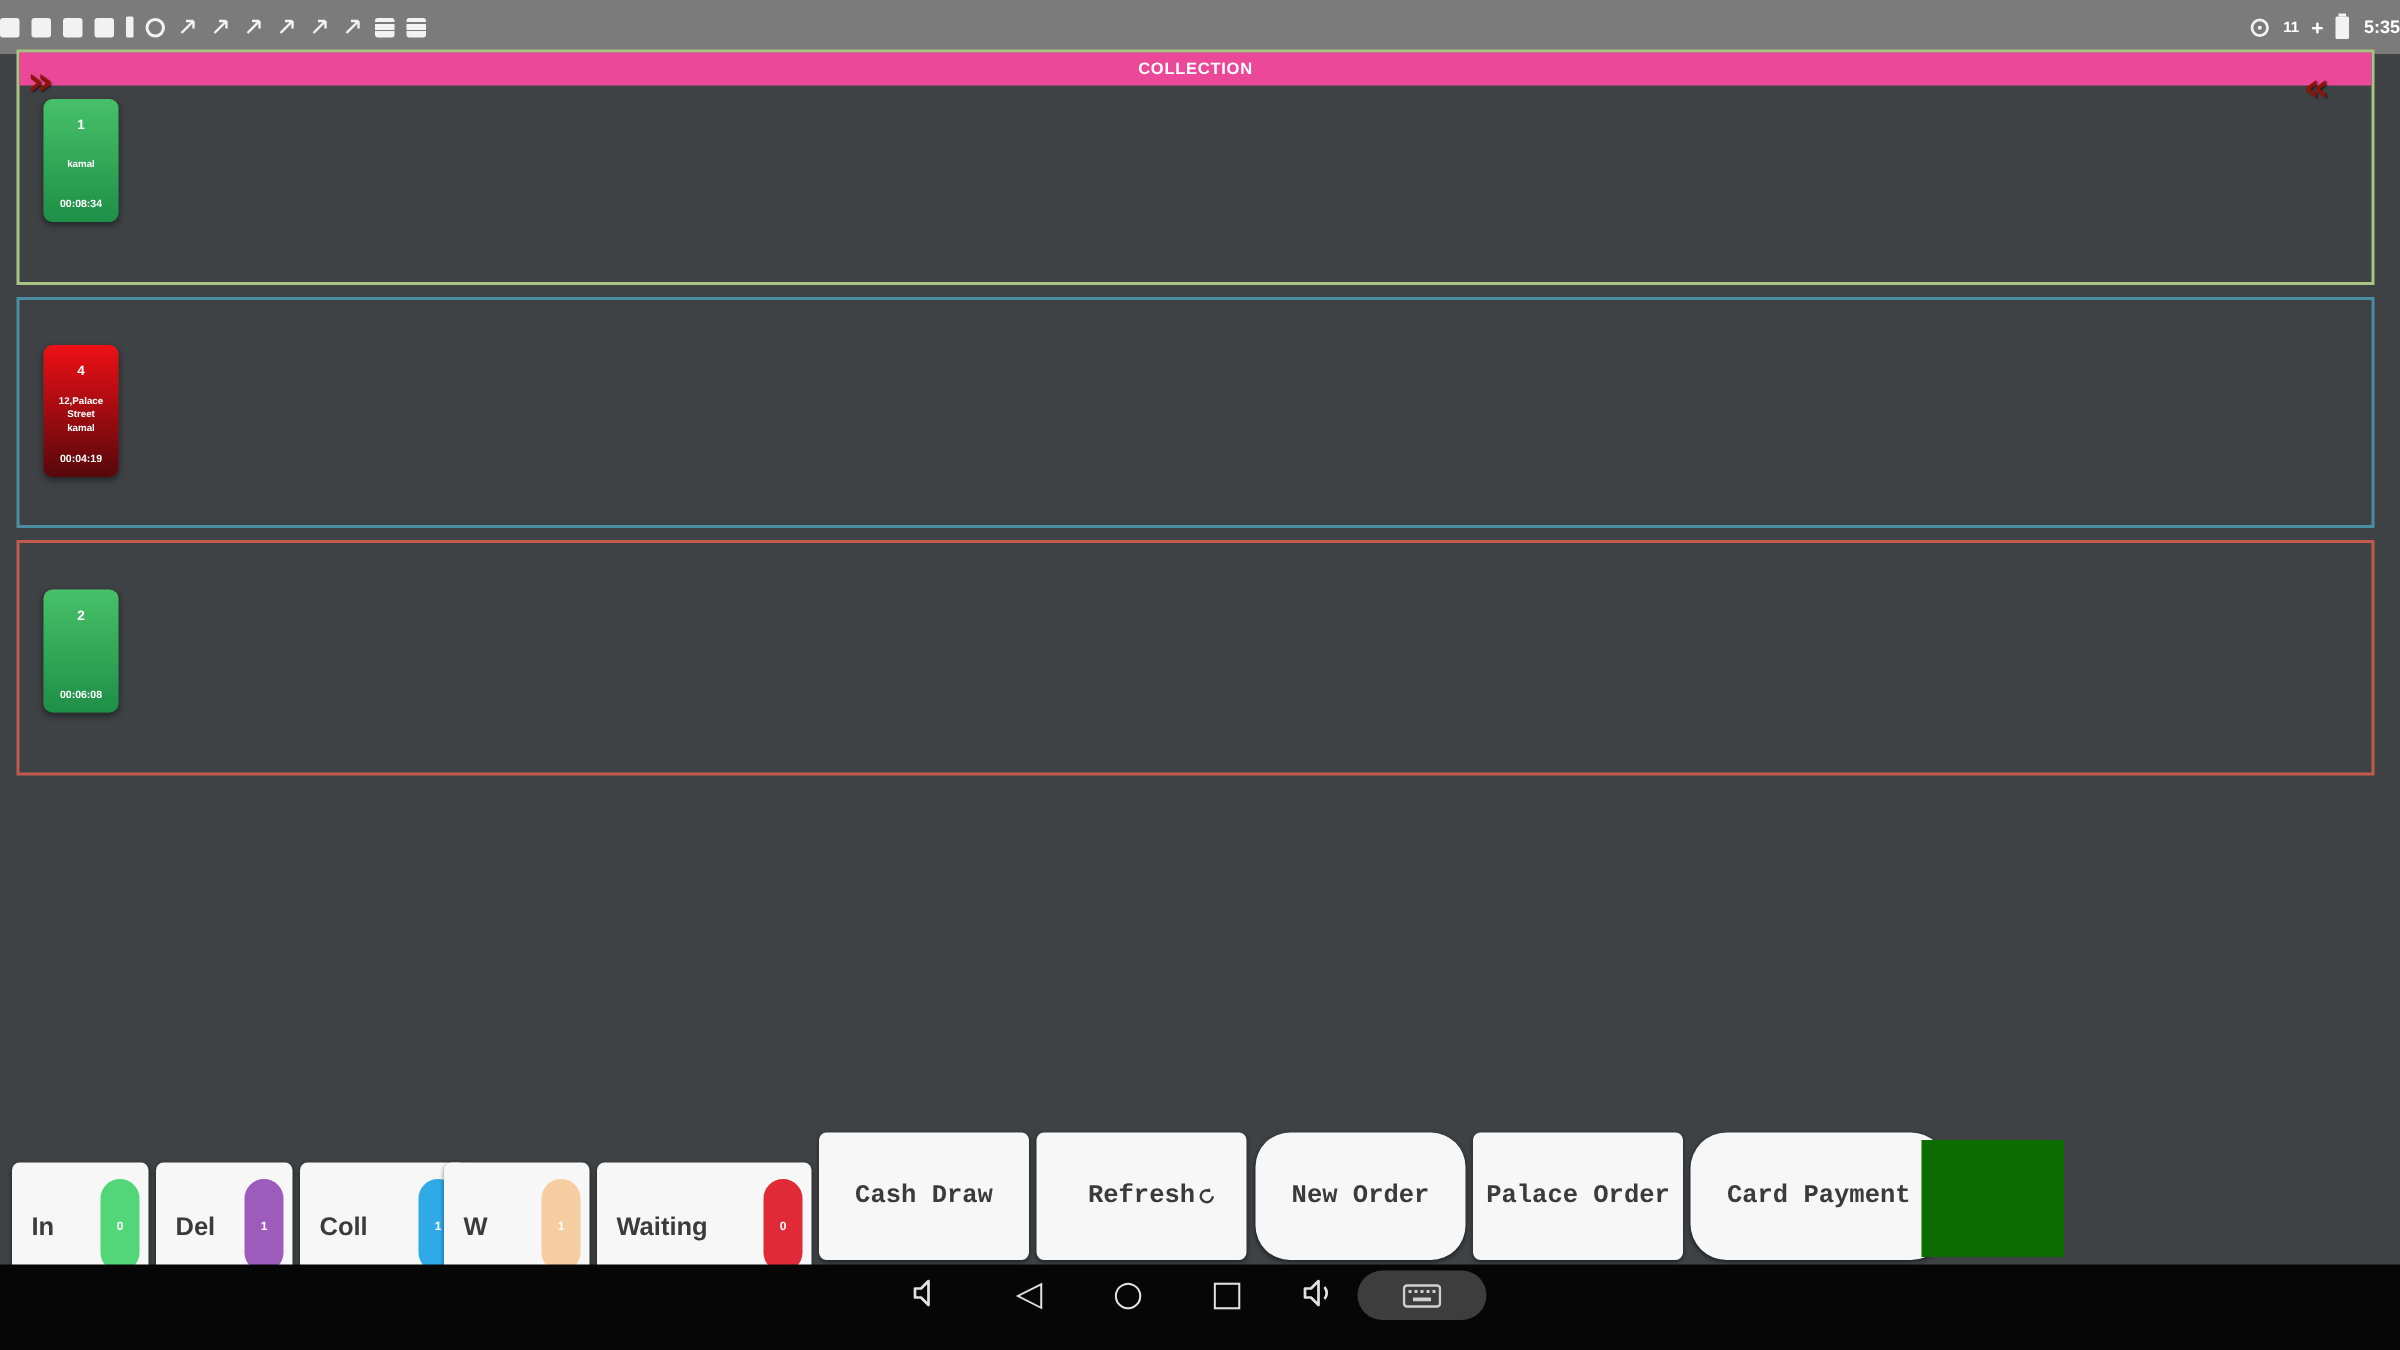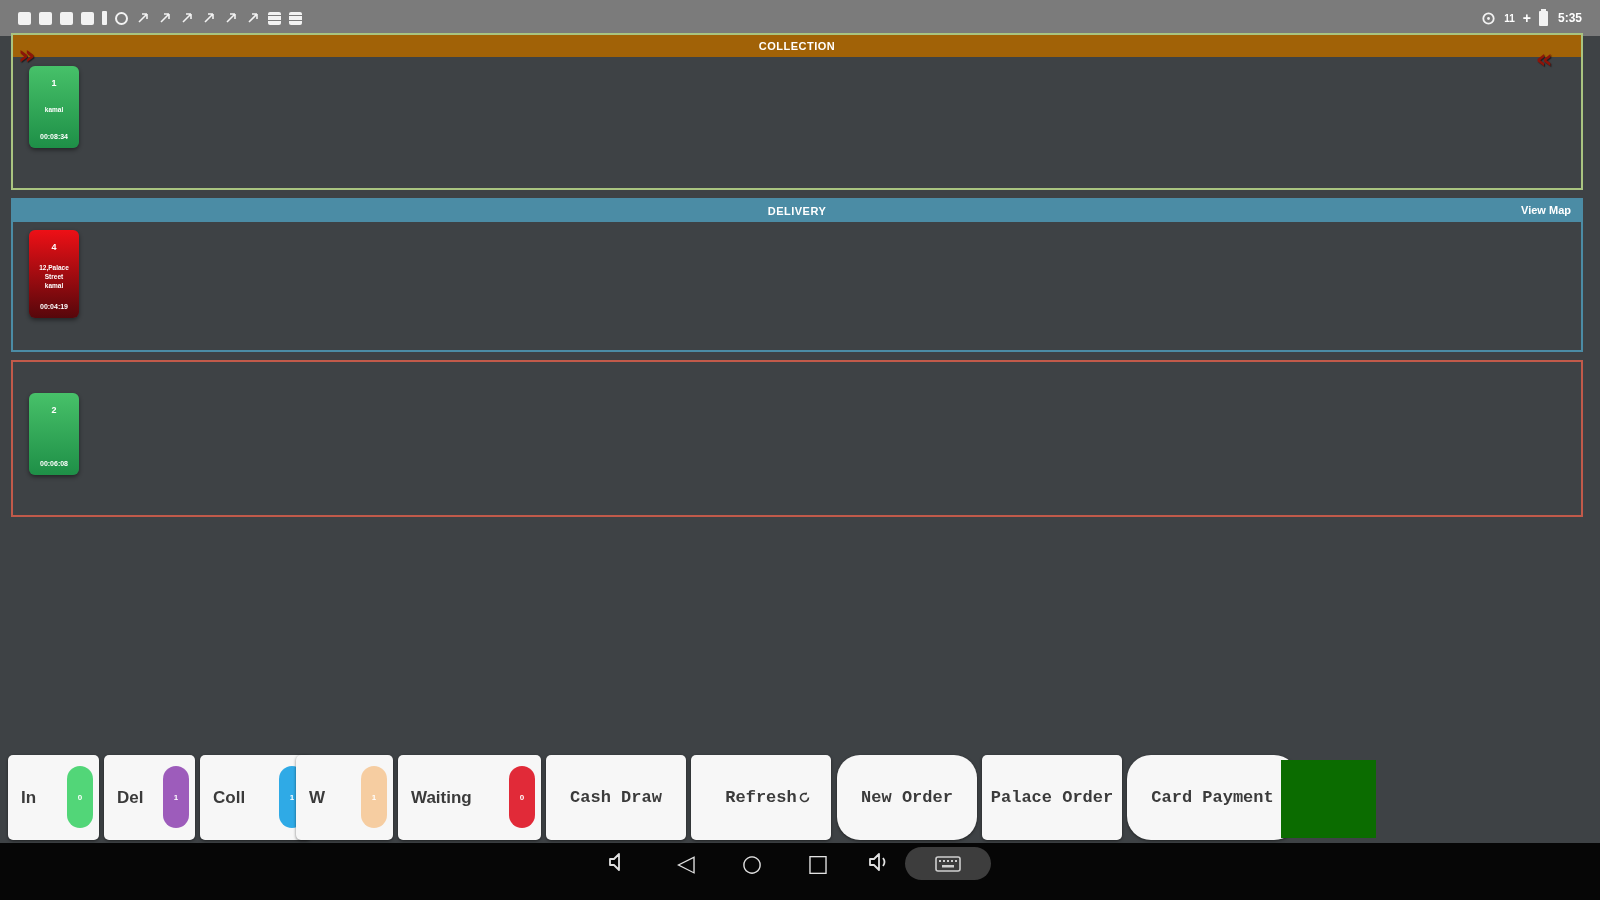--- a/index.html
+++ b/index.html
@@ -1,21 +1,21 @@
 <!DOCTYPE html>
 <html><head>
 <meta charset="utf-8">
 <style>
   * { margin:0; padding:0; box-sizing:border-box; }
   html,body { width:1600px; height:900px; overflow:hidden; }
   body { background:#3e4245; font-family:"Liberation Sans", sans-serif; position:relative; }
 
   
   .statusbar { position:absolute; top:0; left:0; width:1600px; height:36px; background:#7b7b7b;
-               display:flex; align-items:center; justify-content:space-between; padding:0 18px; }
+               display:flex; align-items:center; justify-content:space-between; padding:0 0; }
   .sb-group { display:flex; align-items:center; gap:8px; }
   .sb-sq { width:13px; height:13px; background:#f2f2f2; border-radius:2px; display:inline-block; }
   .sb-bar { width:5px; height:14px; background:#f2f2f2; border-radius:1px; display:inline-block; }
   .sb-circle { width:13px; height:13px; border:2px solid #f2f2f2; border-radius:50%; display:inline-block; }
   .sb-grid { width:13px; height:13px; border-radius:2px; display:inline-block;
              background:linear-gradient(#f2f2f2 3px,#7b7b7b 3px,#7b7b7b 4px,#f2f2f2 4px,#f2f2f2 8px,#7b7b7b 8px,#7b7b7b 9px,#f2f2f2 9px); }
   .sb-text { color:#fff; font-size:10px; font-weight:bold; }
   .sb-time { color:#fff; font-size:12px; font-weight:bold; margin-left:2px; }
   .sb-plus { color:#fff; font-size:14px; font-weight:bold; line-height:1; }
   .sb-batt { width:9px; height:15px; background:#f2f2f2; border-radius:1px; position:relative; display:inline-block; }
@@ -38,21 +38,21 @@
   .card-red   { background:linear-gradient(180deg,#ee1016 0%,#56070b 100%); }
   .card-num  { margin-top:12px; font-size:9px; font-weight:bold; }
   .card-mid  { flex:1; display:flex; flex-direction:column; justify-content:center; gap:1px; width:100%; padding:0 2px; }
   .card-line { font-size:6.5px; font-weight:bold; line-height:1.35; }
   .card-time { margin-bottom:8px; font-size:7px; font-weight:bold; }
 
   
   .btn { position:absolute; top:755px; height:85px; background:#f7f7f7; border-radius:5px;
          box-shadow:0 1px 3px rgba(0,0,0,.5); display:flex; align-items:center;
          color:#3b3b3b; font-size:17px; font-weight:bold; cursor:pointer; }
-  .btn-counter { justify-content:flex-start; padding-left:13px; }
+  .btn-counter { justify-content:flex-start; padding-left:13px;margin-top:20px; }
   .btn-action  { justify-content:center;font-family:Liberation Mono, monospace; }
   .badge { position:absolute; right:6px; top:11px; width:26px; height:62px; border-radius:13px;
            display:flex; align-items:center; justify-content:center; color:#fff; font-size:8px; font-weight:bold; }
   .refresh-ic { position:absolute; right:20px; top:36px; }
   .green-indicator { position:absolute; left:1281px; top:760px; width:95px; height:78px; }
 
   
   .navbar { position:absolute; left:0; top:843px; width:1600px; height:57px; background:#060606; }
   .nav-glyph { position:absolute; top:3px; width:40px; text-align:center; color:#e2e2e2; font-size:23px;
                font-family:"DejaVu Sans", sans-serif; cursor:pointer; line-height:34px; }
@@ -98,39 +98,35 @@
       <circle cx="7.5" cy="7.5" r="1.4" fill="#f2f2f2"></circle>
     </svg>
     <span class="sb-text">11</span>
     <span class="sb-plus">+</span>
     <span class="sb-batt"></span>
     <span class="sb-time">5:35</span>
   </div>
 </div>
 
 <div class="sec" style="top:33px; height:157px; border-color:#a9c480;">
-  <div class="sec-header" style="background-color: #a16207;">
+  <div class="sec-header" style="background-color: #ec4899;">
     <span class="sec-title">COLLECTION</span>
   </div>
   <span class="chev chev-l">»</span>
   <span class="chev chev-r">«</span>
   <div class="card card-green" style="height:82px;">
     <div class="card-num">1</div>
     <div class="card-mid">
       <div class="card-line">kamal</div>
     </div>
     <div class="card-time">00:08:34</div>
   </div>
 </div>
 
 <div class="sec" style="top:198px; height:154px; border-color:#4b8ca5;">
-  <div class="sec-header" style="background-color: rgb(75, 140, 165);">
-    <span class="sec-title">DELIVERY</span>
-    <span class="sec-action">View Map</span>
-  </div>
   <div class="card card-red" style="height:88px; top:30px;">
     <div class="card-num">4</div>
     <div class="card-mid">
       <div class="card-line">12,Palace Street</div>
       <div class="card-line">kamal</div>
     </div>
     <div class="card-time">00:04:19</div>
   </div>
 </div>
 

